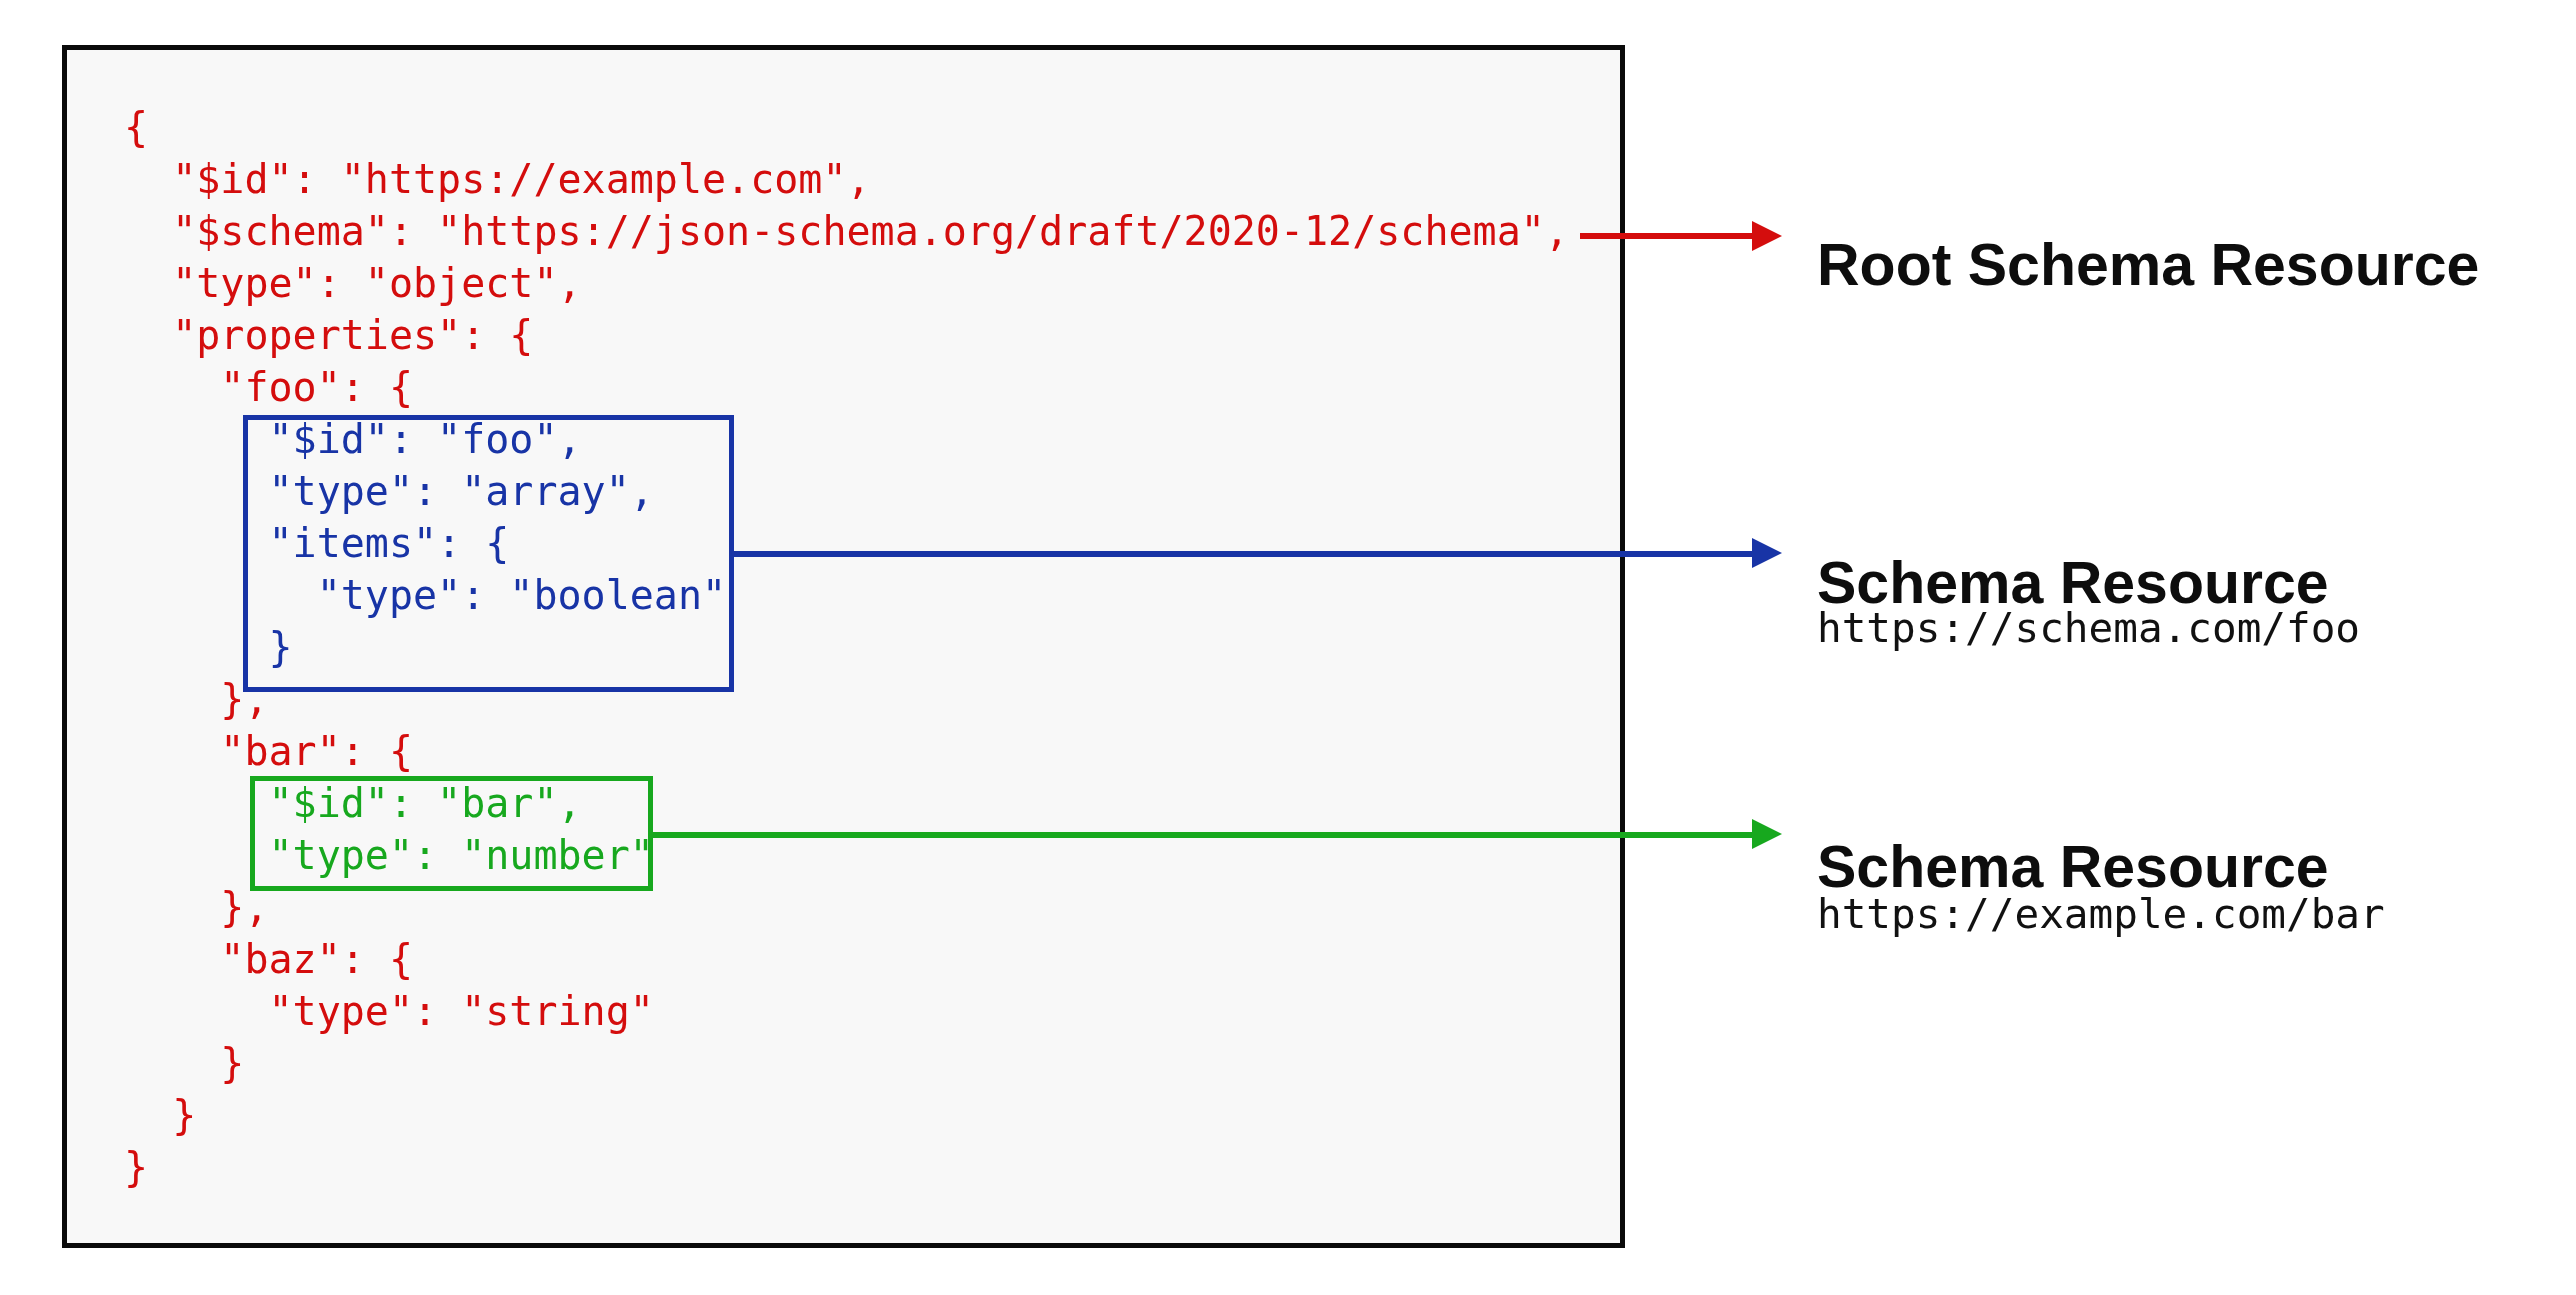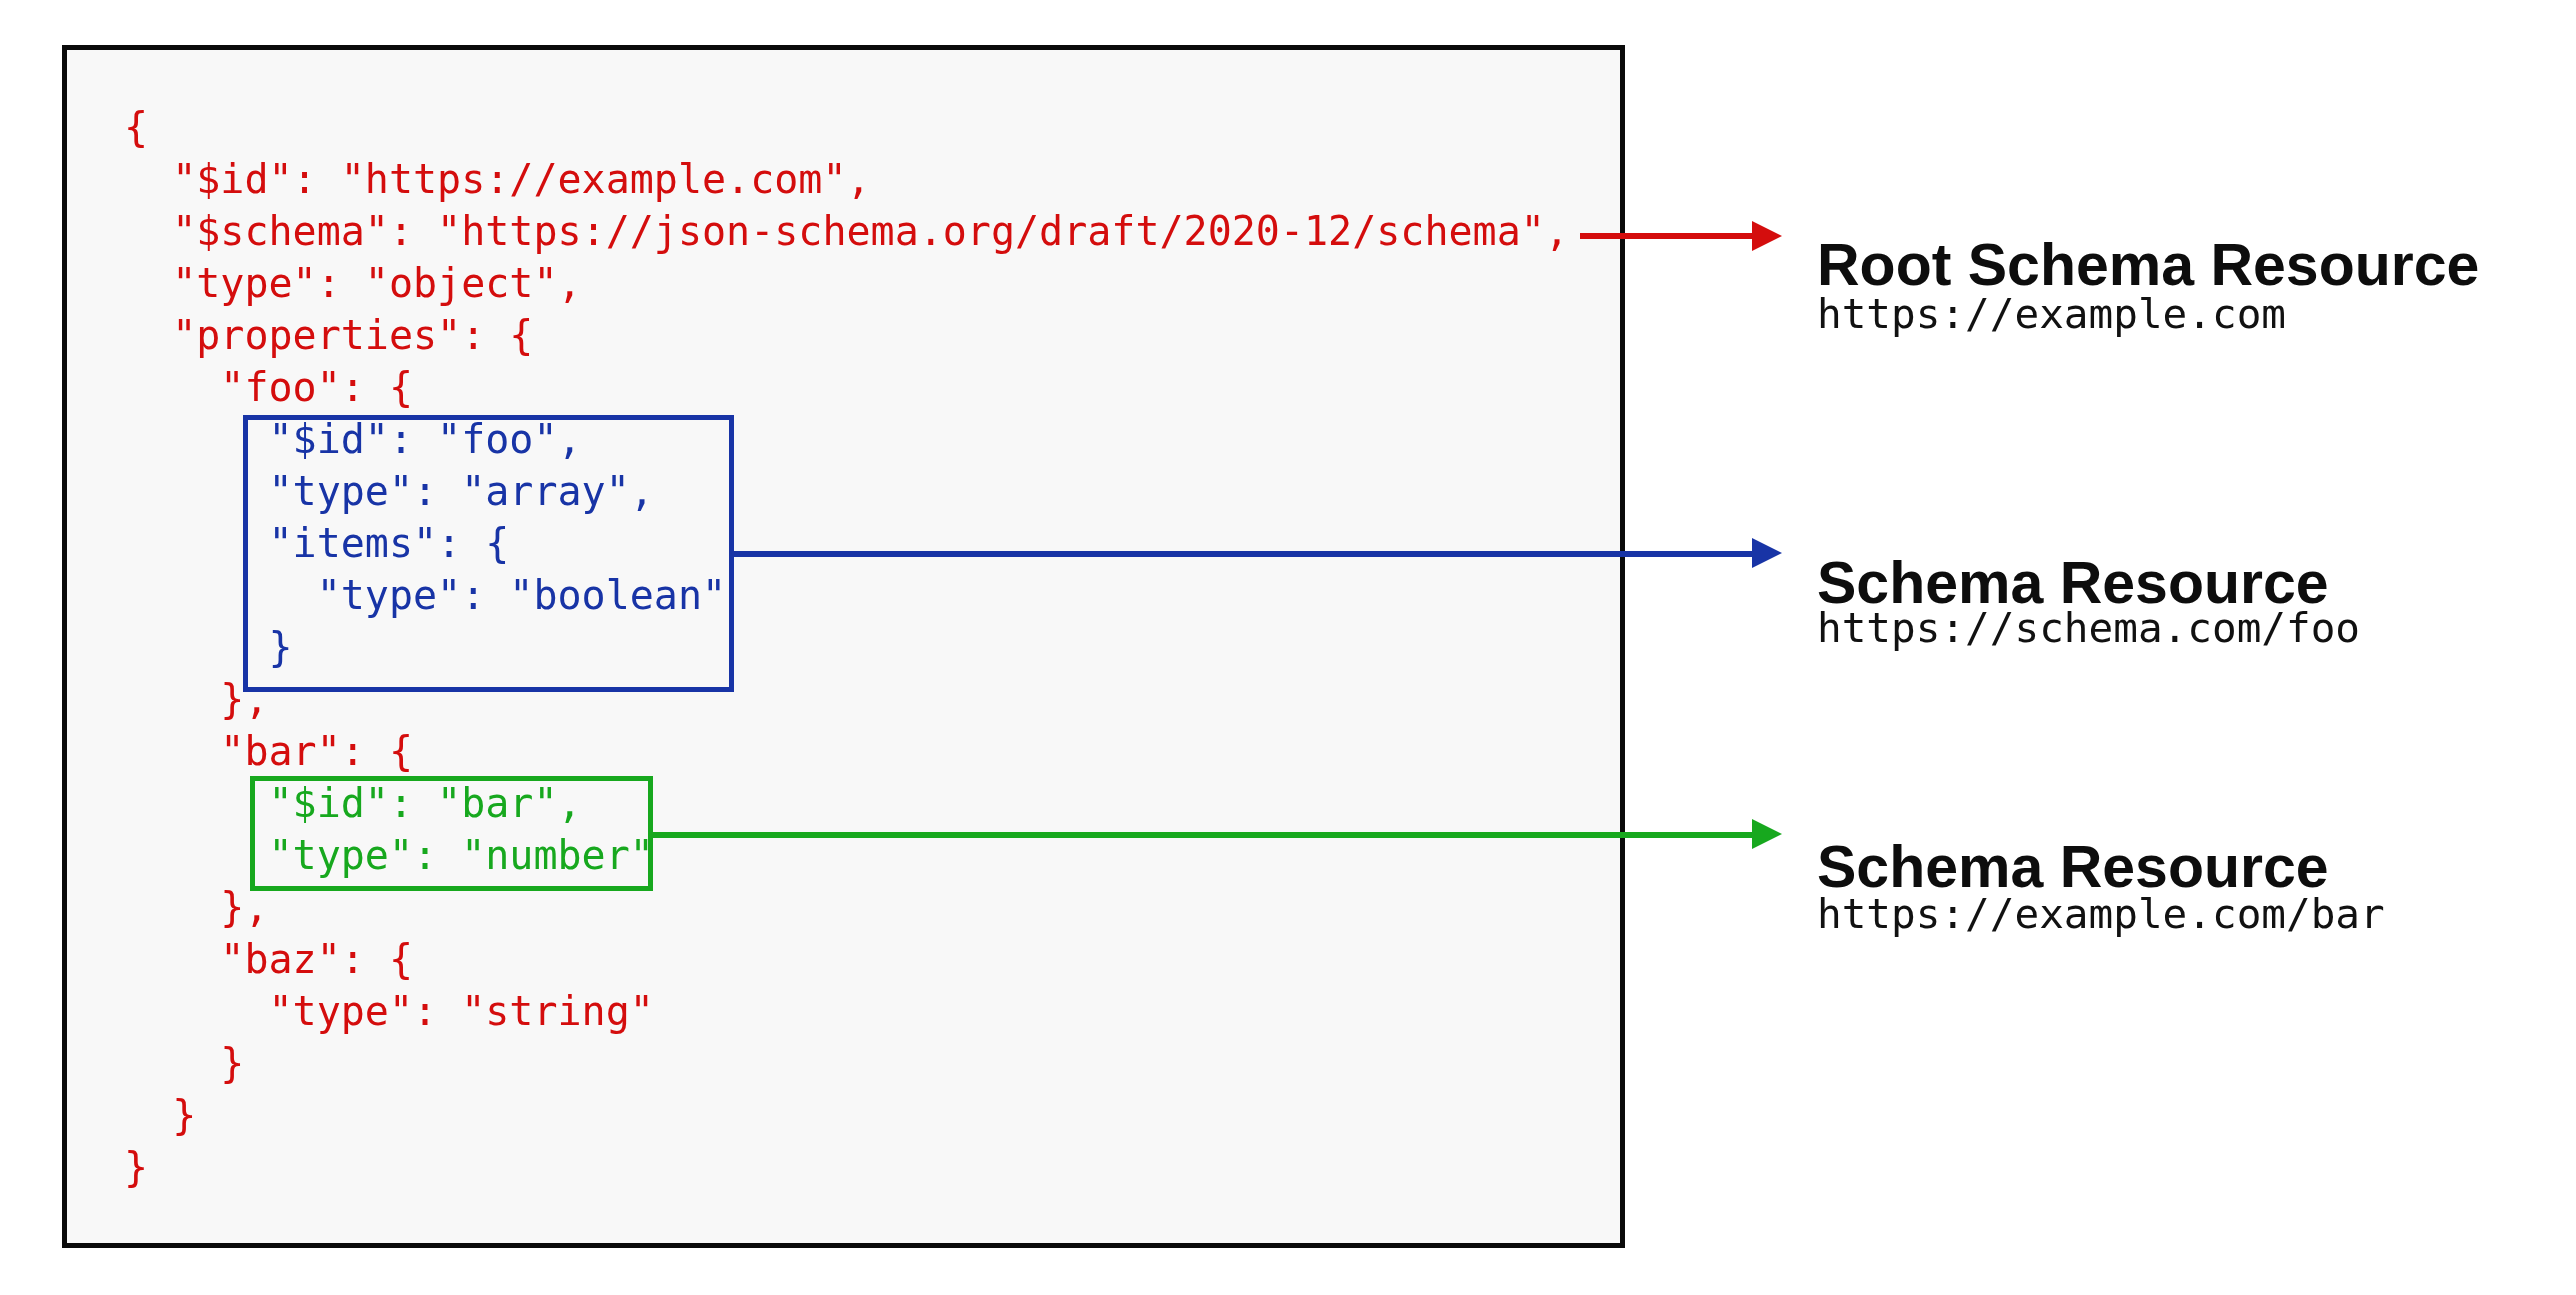--- a/index.html
+++ b/index.html
@@ -98,21 +98,20 @@
   <div class="abs hl-green"></div>
 
   <div class="abs arrow-line red"></div>
   <div class="abs arrow-head red"></div>
   <div class="abs arrow-line blue"></div>
   <div class="abs arrow-head blue"></div>
   <div class="abs arrow-line green"></div>
   <div class="abs arrow-head green"></div>
 
   <div class="abs ann-title t-root">Root Schema Resource</div>
-  <div class="abs ann-url   u-root">https://example.com</div>
 
   <div class="abs ann-title t-foo">Schema Resource</div>
   <div class="abs ann-url   u-foo">https://schema.com/foo</div>
 
   <div class="abs ann-title t-bar">Schema Resource</div>
   <div class="abs ann-url   u-bar">https://example.com/bar</div>
 
 </div>
 
 

